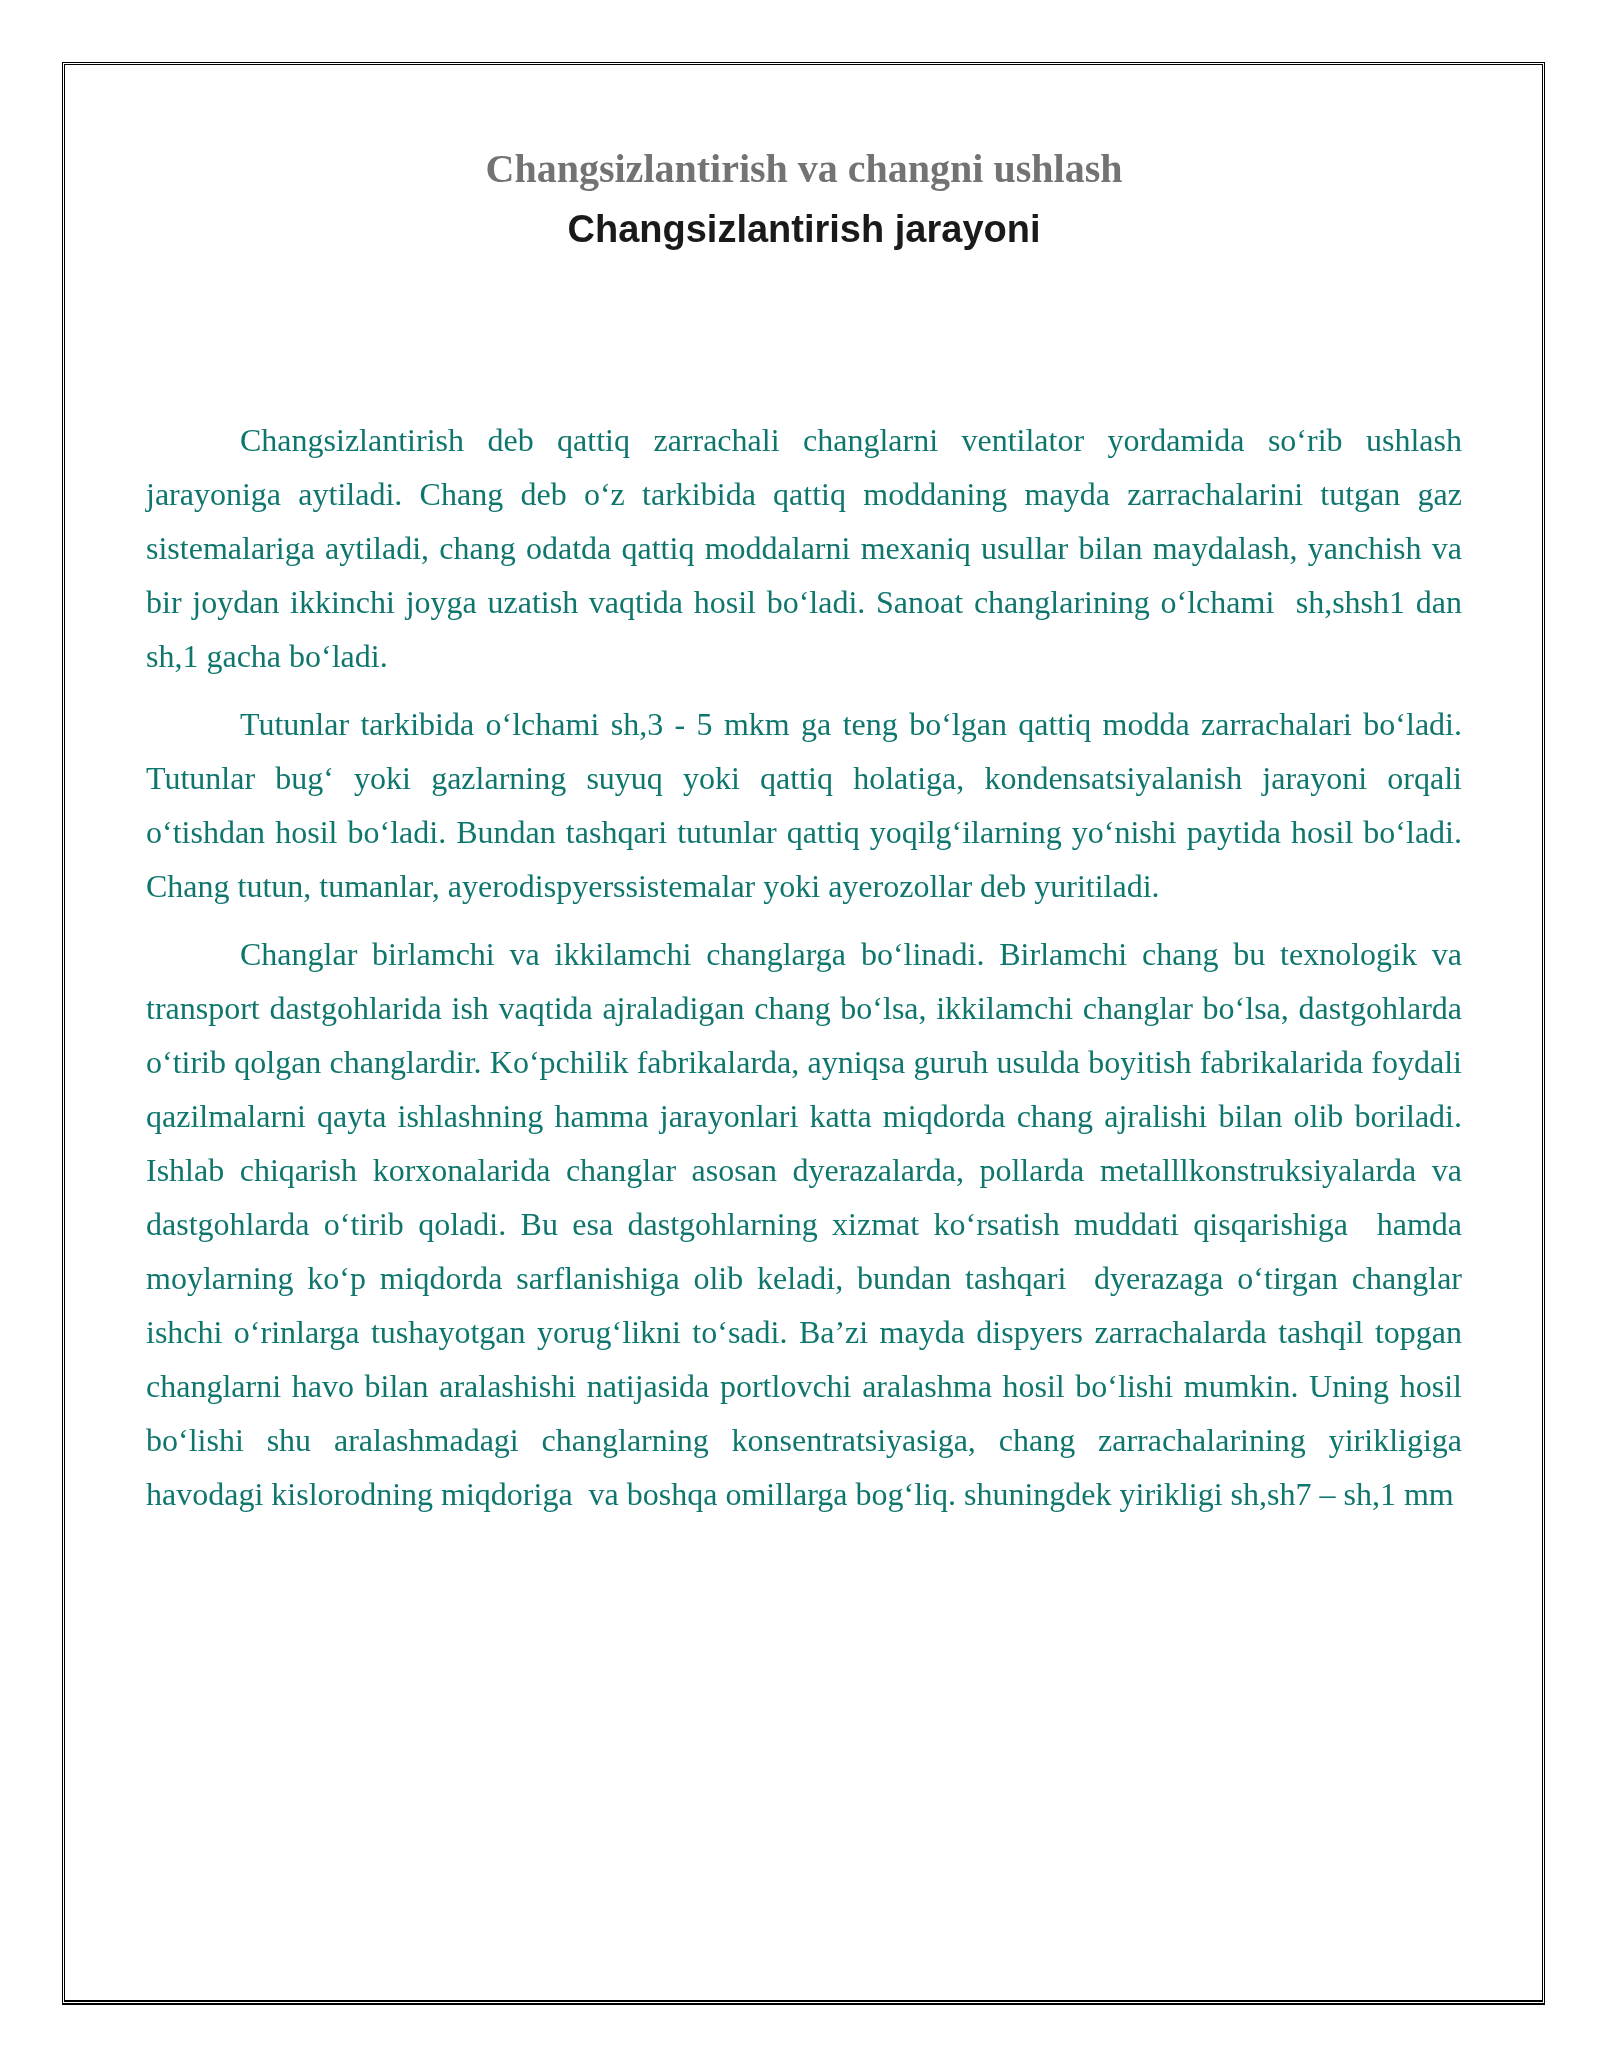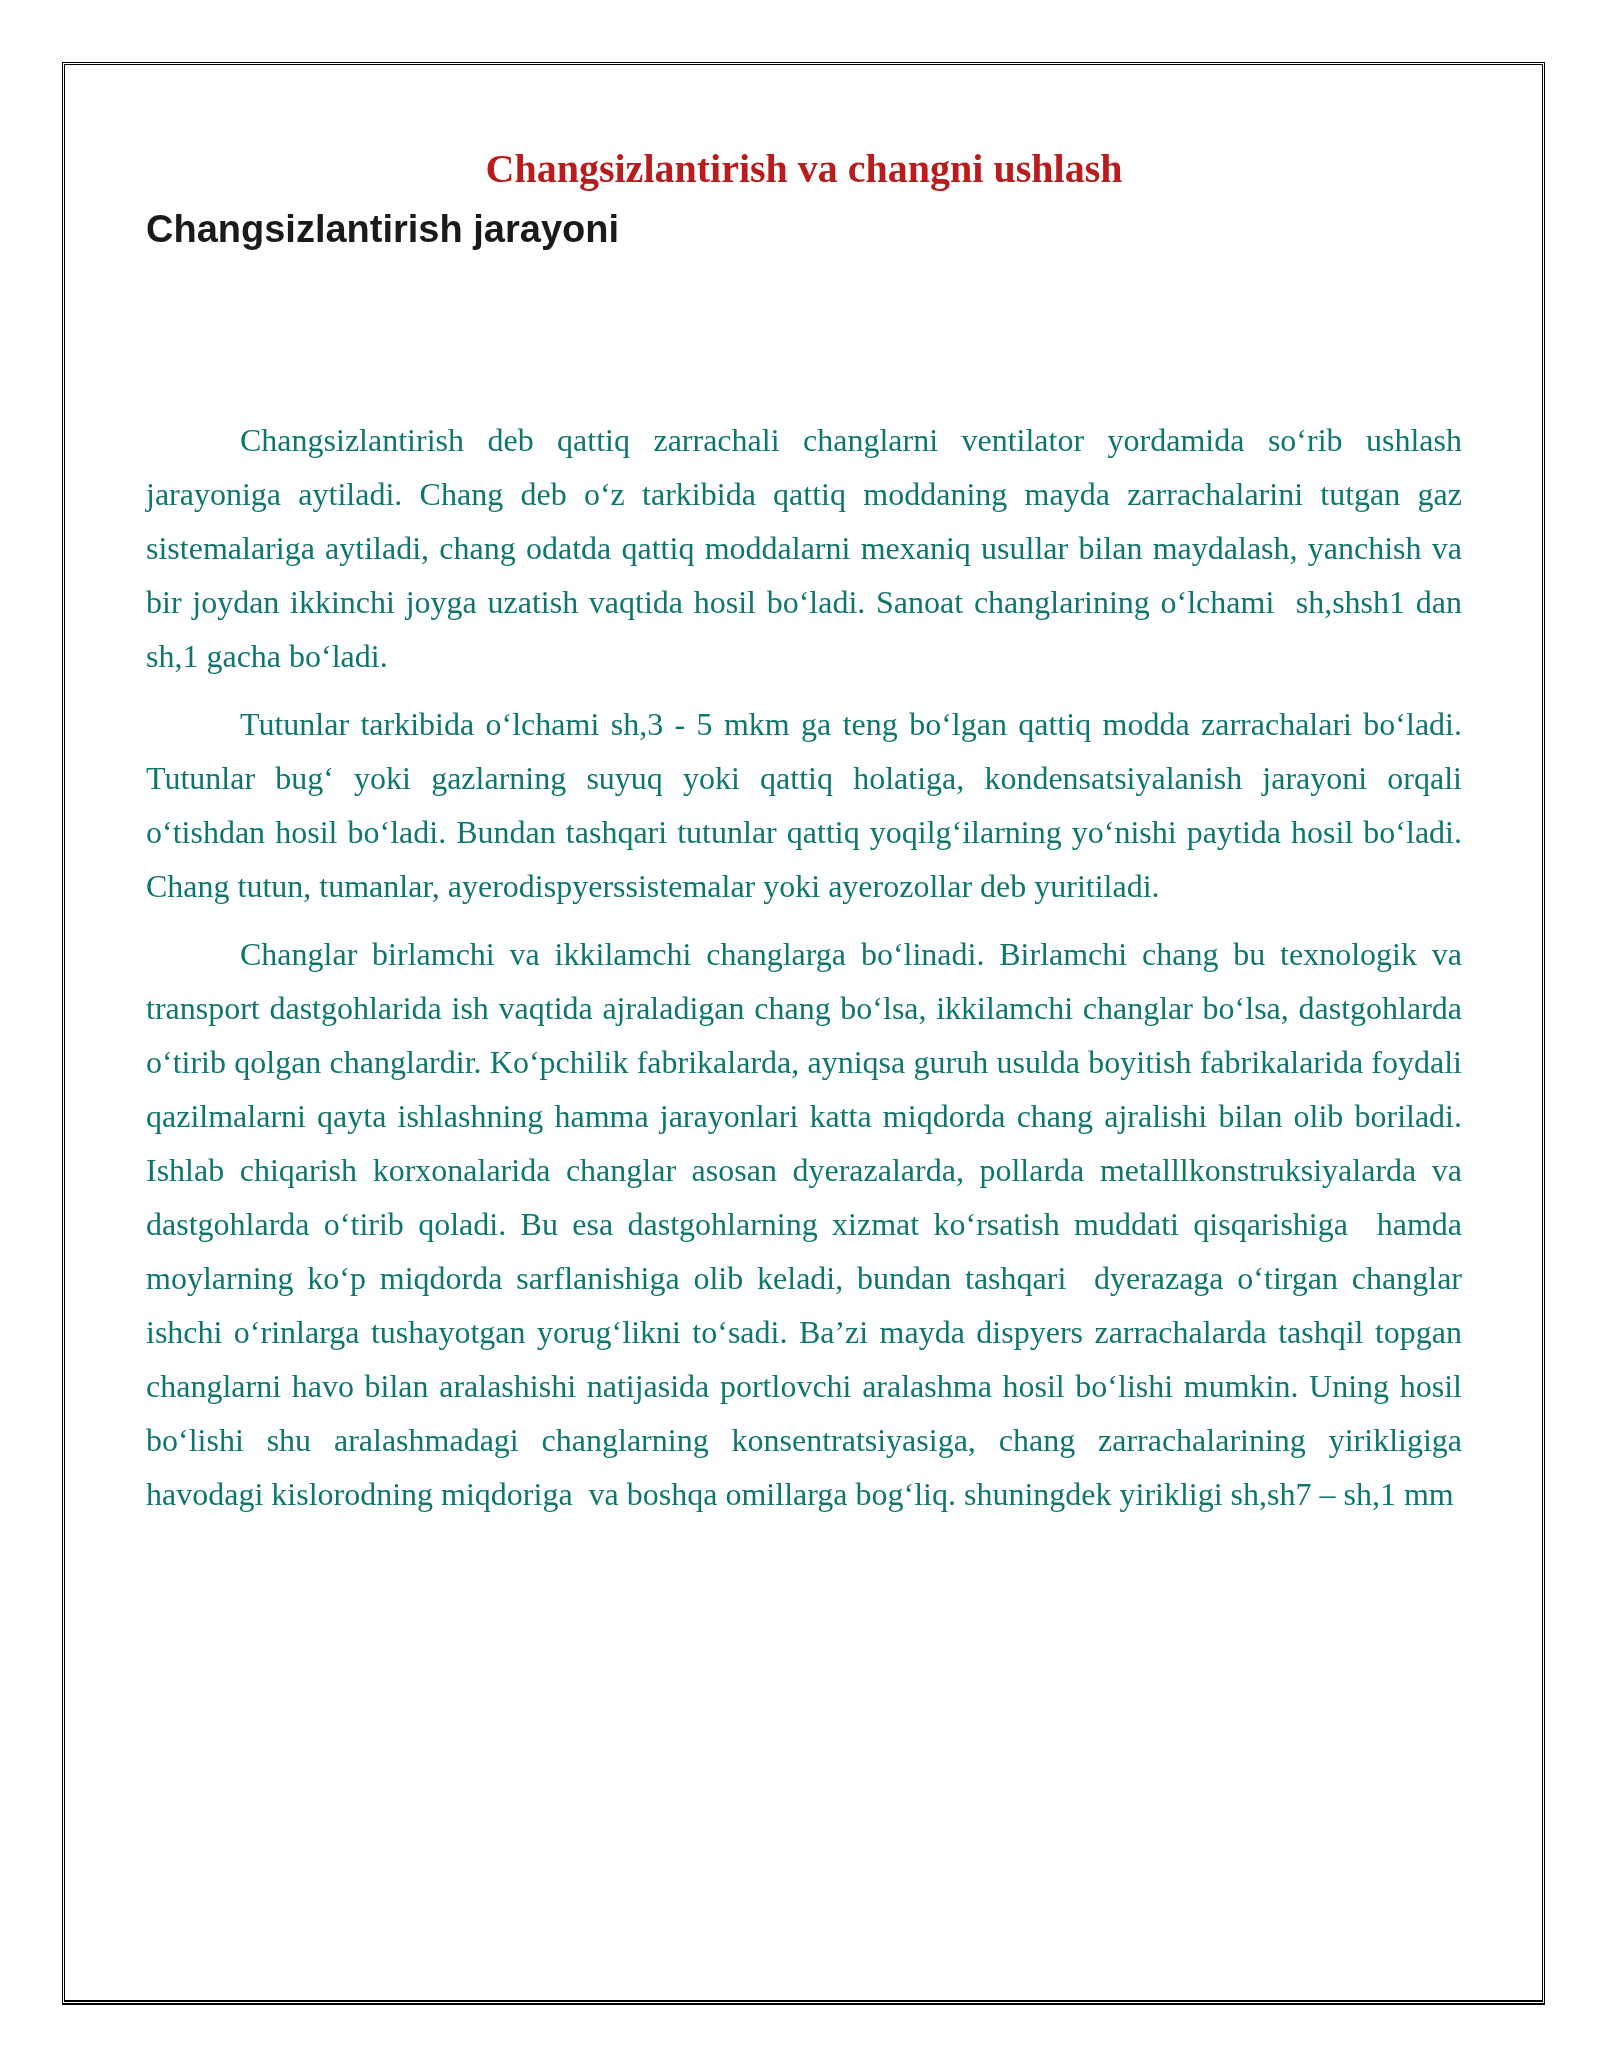--- a/index.html
+++ b/index.html
@@ -27,28 +27,28 @@
     padding: 80px 80px 0 81px;
   }
 
   .doc-title {
     font-family: "Liberation Serif", serif;
     font-size: 40px;
     font-weight: bold;
     text-align: center;
     line-height: 1.2;
     margin-bottom: 14px;
-    color: #b91c1c;
+    color: #737373;
   }
 
   .doc-subtitle {
     font-family: "Liberation Sans", sans-serif;
     font-size: 38px;
     font-weight: bold;
-    text-align: left;
+    text-align: center;
     line-height: 1.2;
     margin-bottom: 160px;
     color: #1a1a1a;
   }
 
   .doc-body p {
     font-family: "Liberation Serif", serif;
     font-size: 32px;
     line-height: 54px;
     text-align: justify;

